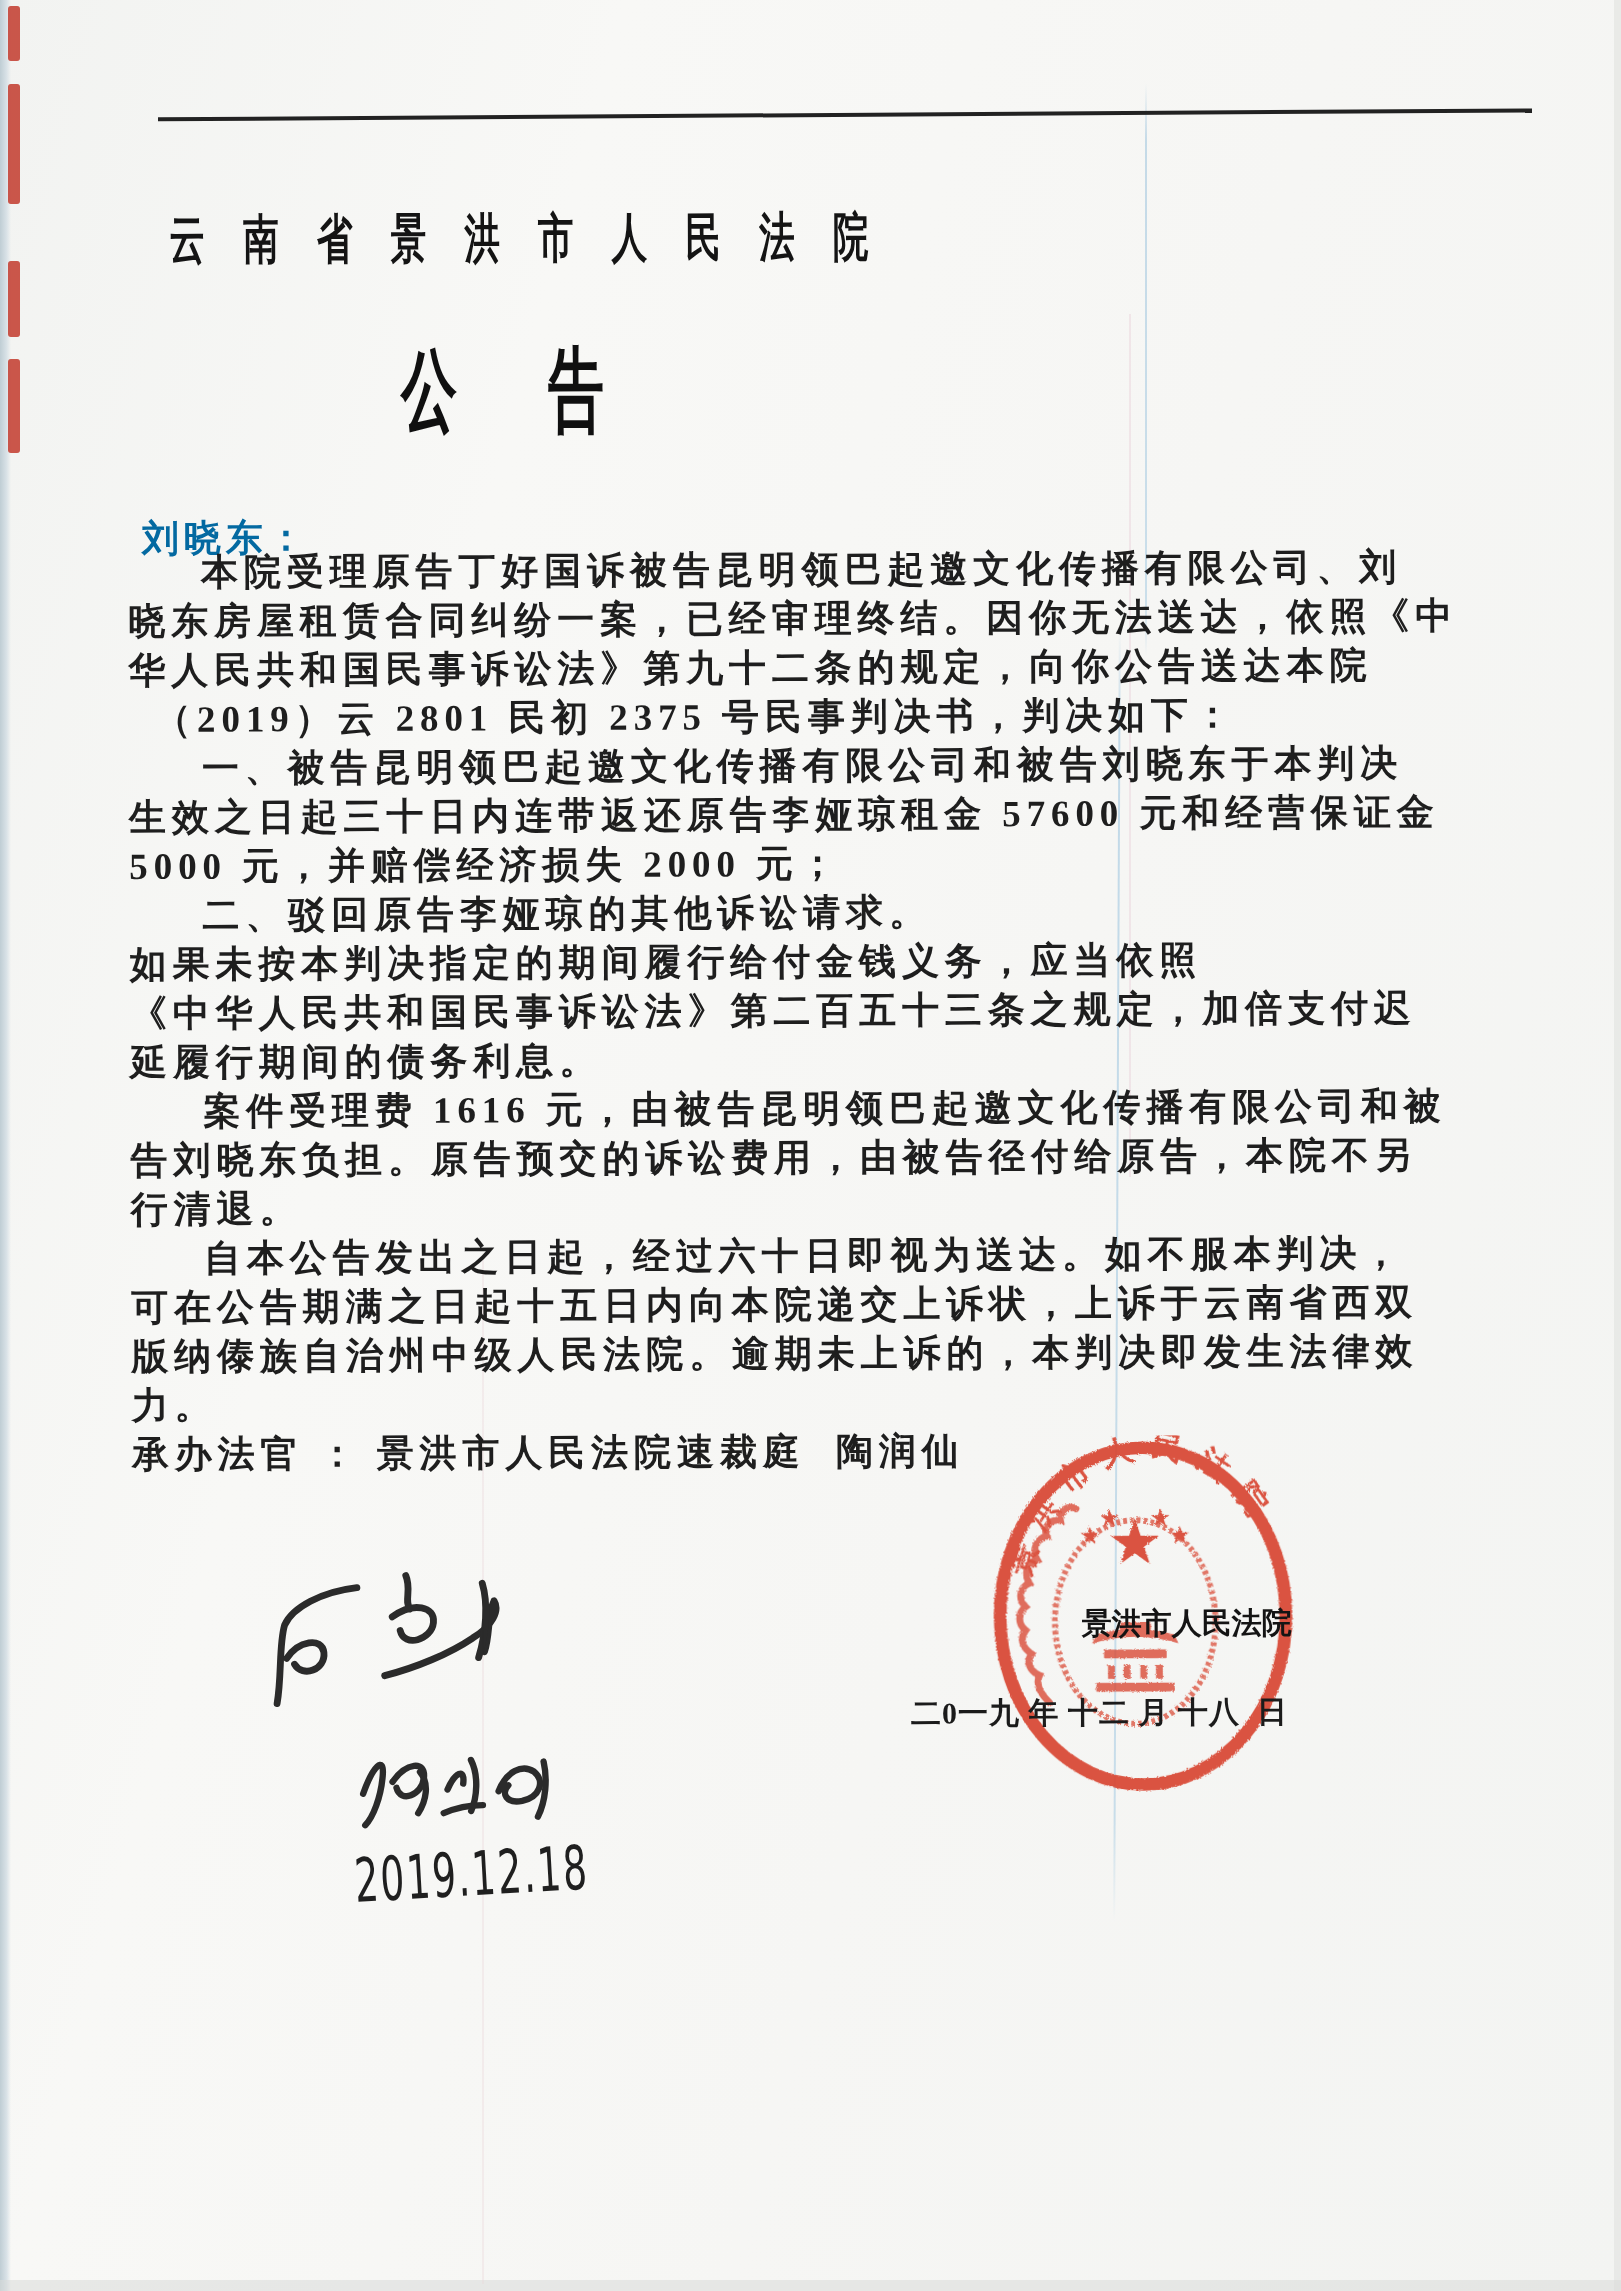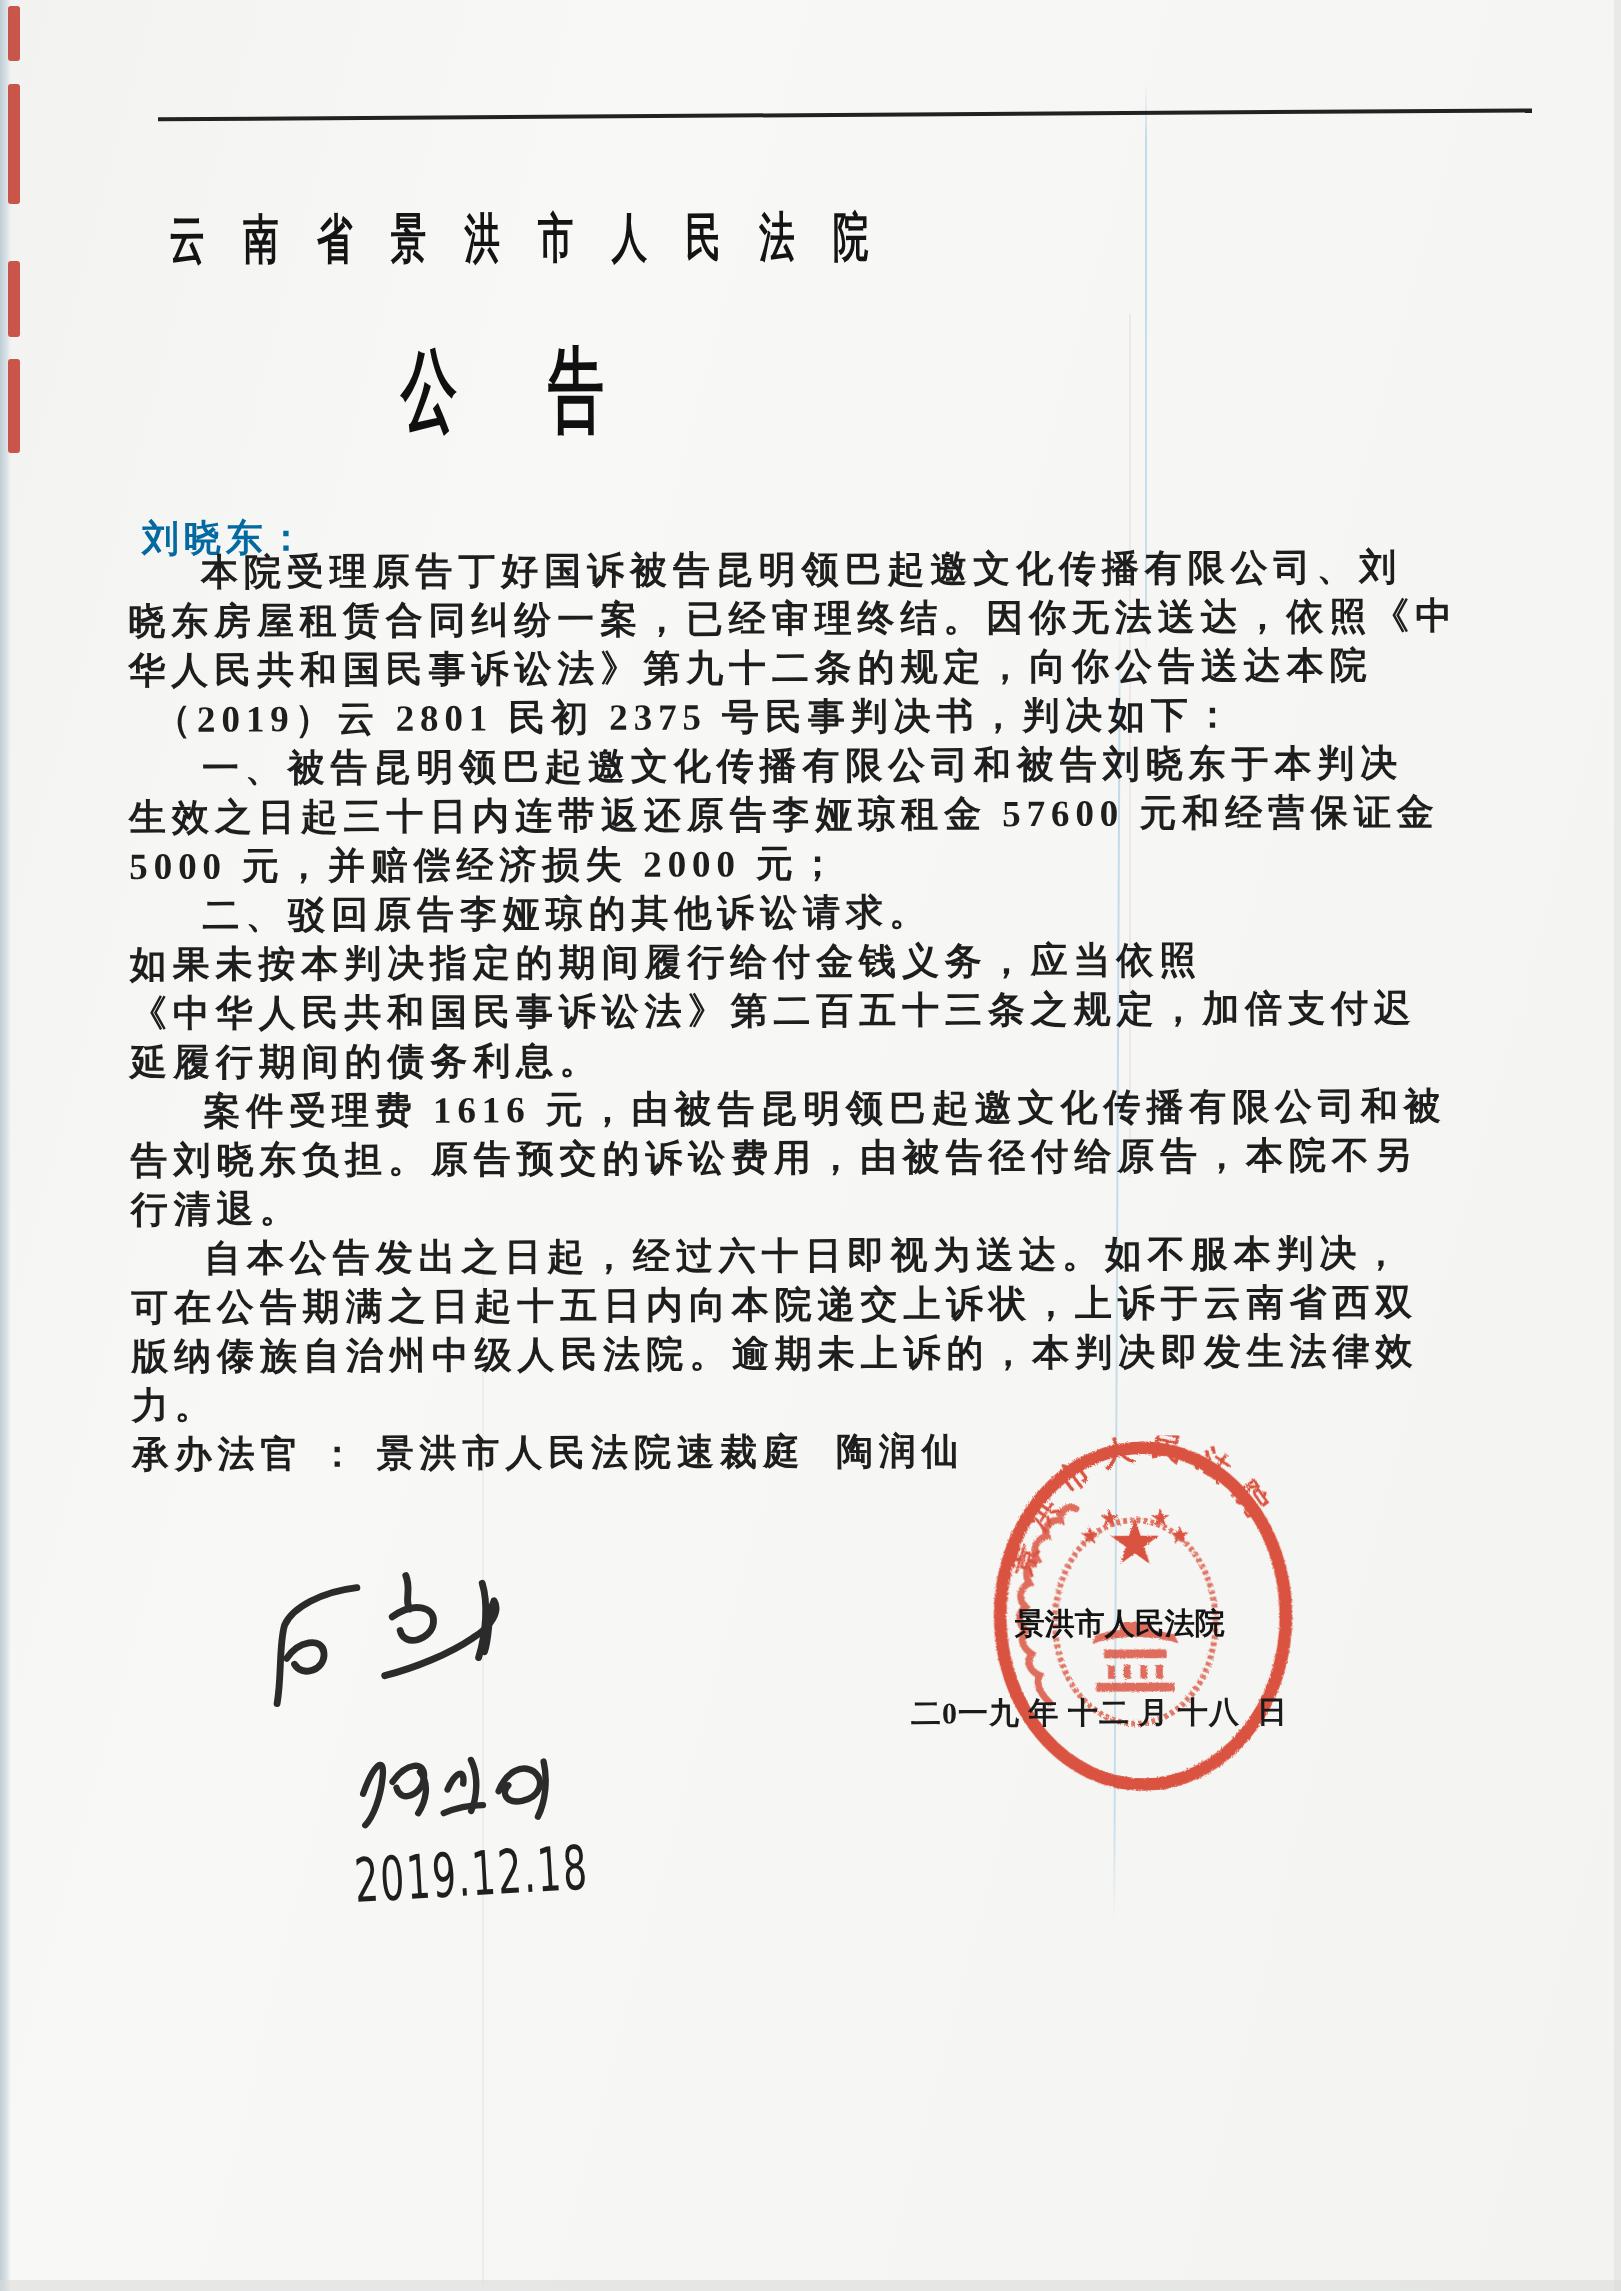--- a/index.html
+++ b/index.html
@@ -40,21 +40,21 @@
   .ttl{
     position:absolute;left:404px;top:329px;color:#101010;white-space:pre;
     font-family:"Liberation Sans","DejaVu Sans",sans-serif;font-weight:bold;
     font-size:90px;letter-spacing:147px;transform:scaleX(.62);transform-origin:0 50%;
   }
   .addr{position:absolute;left:144px;top:496px;font-size:37px;font-weight:600;color:#0369a1;letter-spacing:4.9px;white-space:pre;margin-top:15px;}
   .body-block{position:absolute;left:130px;top:545px;width:1392px;}
   .bline{height:49px;line-height:49px;font-size:37px;font-weight:600;color:#1e1e1e;letter-spacing:5.9px;white-space:pre;}
   .ind{padding-left:73px;} .ind-sm{padding-left:25.5px;}
 
-  .court-print{position:absolute;left:1012px;top:1605px;font-size:30px;font-weight:600;color:#141414;letter-spacing:0px;white-space:pre;z-index:6;}
+  .court-print{position:absolute;left:1079px;top:1605px;font-size:30px;font-weight:600;color:#141414;letter-spacing:0px;white-space:pre;z-index:6;}
   .date-line{position:absolute;left:908px;top:1694px;font-size:30px;font-weight:600;color:#1b1b1b;letter-spacing:1px;white-space:pre;z-index:6;}
 
   
   .seal{position:absolute;left:978px;top:1437px;width:325px;height:365px;z-index:5;}
 
   
   .sig{position:absolute;z-index:4;}
   .sig1{left:235px;top:1566px;width:284px;height:147px;}
   .sig2{left:346px;top:1731px;width:221px;height:106px;}
   .hand-date{

